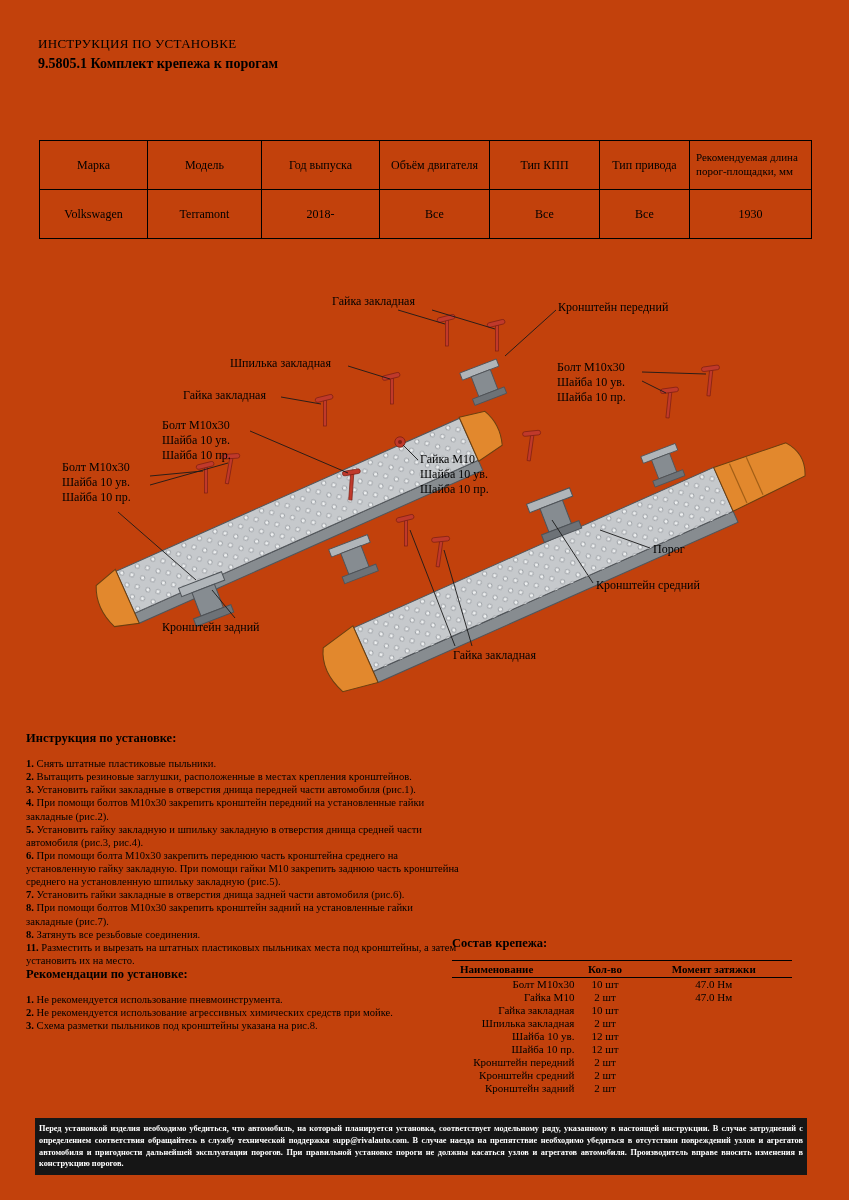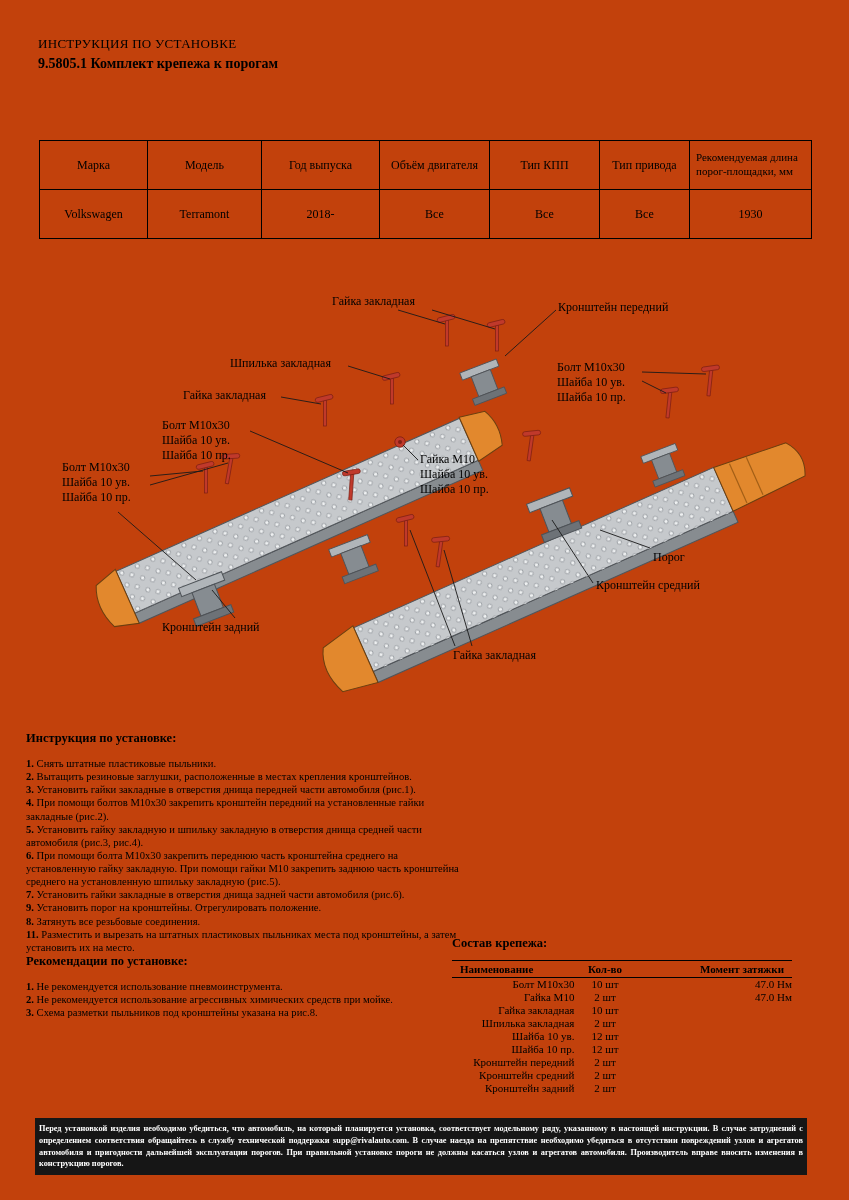--- a/index.html
+++ b/index.html
@@ -25,21 +25,21 @@
   .rec-head{margin-top:15px;}
 
   .hw{position:absolute;left:452px;top:936px;width:340px;}
   table.hw-table{width:100%;border-collapse:collapse;font-size:11px;margin-top:9px;}
   table.hw-table th{border-top:1.5px solid #000;border-bottom:1.5px solid #000;
                     font-weight:bold;padding:2px 8px;font-size:11px;}
   table.hw-table td{padding:0 0 1px 0;}
   .col-name{width:36%;text-align:right;padding-right:14px;}
   th.col-name{text-align:left;padding-left:2px;}
   .col-qty{width:18%;text-align:center;}
-  .col-torque{width:46%;text-align:right;padding-left:22px;}
+  .col-torque{width:46%;text-align:center;padding-left:22px;}
   th.col-torque{padding-left:6px;}
 
   .footer{position:absolute;left:35px;top:1118px;width:764px;background:#161616;color:#fff;
           font-size:8.3px;font-weight:bold;line-height:1.42;padding:5px 4px;text-align:justify;}
 </style>
 </head>
 <body>
 
 <div class="page">
 
@@ -186,21 +186,21 @@
     <div class="dlabel" style="left:62px;top:180px">
       <span>Болт М10х30</span>
       <span>Шайба 10 ув.</span>
       <span>Шайба 10 пр.</span>
     </div>
     <div class="dlabel" style="left:420px;top:172px">
       <span>Гайка М10</span>
       <span>Шайба 10 ув.</span>
       <span>Шайба 10 пр.</span>
     </div>
-    <div class="dlabel" style="left:653px;top:270px">
+    <div class="dlabel" style="left:653px;top:262px">
       <span>Порог</span>
     </div>
     <div class="dlabel" style="left:596px;top:298px">
       <span>Кронштейн средний</span>
     </div>
     <div class="dlabel" style="left:162px;top:340px">
       <span>Кронштейн задний</span>
     </div>
     <div class="dlabel" style="left:453px;top:368px">
       <span>Гайка закладная</span>
@@ -209,21 +209,21 @@
 
   <div class="left-col">
     <h3 class="sec">Инструкция по установке:</h3>
     <div class="item"><b>1.</b> <span>Снять штатные пластиковые пыльники.</span></div>
     <div class="item"><b>2.</b> <span>Вытащить резиновые заглушки, расположенные в местах крепления кронштейнов.</span></div>
     <div class="item"><b>3.</b> <span>Установить гайки закладные в отверстия днища передней части автомобиля (рис.1).</span></div>
     <div class="item"><b>4.</b> <span>При помощи болтов М10х30 закрепить кронштейн передний на установленные гайки закладные (рис.2).</span></div>
     <div class="item"><b>5.</b> <span>Установить гайку закладную и шпильку закладную в отверстия днища средней части автомобиля (рис.3, рис.4).</span></div>
     <div class="item"><b>6.</b> <span>При помощи болта М10х30 закрепить переднюю часть кронштейна среднего на установленную гайку закладную. При помощи гайки М10 закрепить заднюю часть кронштейна среднего на установленную шпильку закладную (рис.5).</span></div>
     <div class="item"><b>7.</b> <span>Установить гайки закладные в отверстия днища задней части автомобиля (рис.6).</span></div>
-    <div class="item"><b>9.</b> <span>Установить порог на кронштейны. Отрегулировать положение.</span></div>
+    <div class="item"><b>8.</b> <span>При помощи болтов М10х30 закрепить кронштейн задний на установленные гайки закладные (рис.7).</span></div>
     <div class="item"><b>8.</b> <span>Затянуть все резьбовые соединения.</span></div>
     <div class="item"><b>11.</b> <span>Разместить и вырезать на штатных пластиковых пыльниках места под кронштейны, а затем установить их на место.</span></div>
 
     <h3 class="sec rec-head">Рекомендации по установке:</h3>
     <div class="item"><b>1.</b> <span>Не рекомендуется использование пневмоинструмента.</span></div>
     <div class="item"><b>2.</b> <span>Не рекомендуется использование агрессивных химических средств при мойке.</span></div>
     <div class="item"><b>3.</b> <span>Схема разметки пыльников под кронштейны указана на рис.8.</span></div>
   </div>
 
   <div class="hw">

